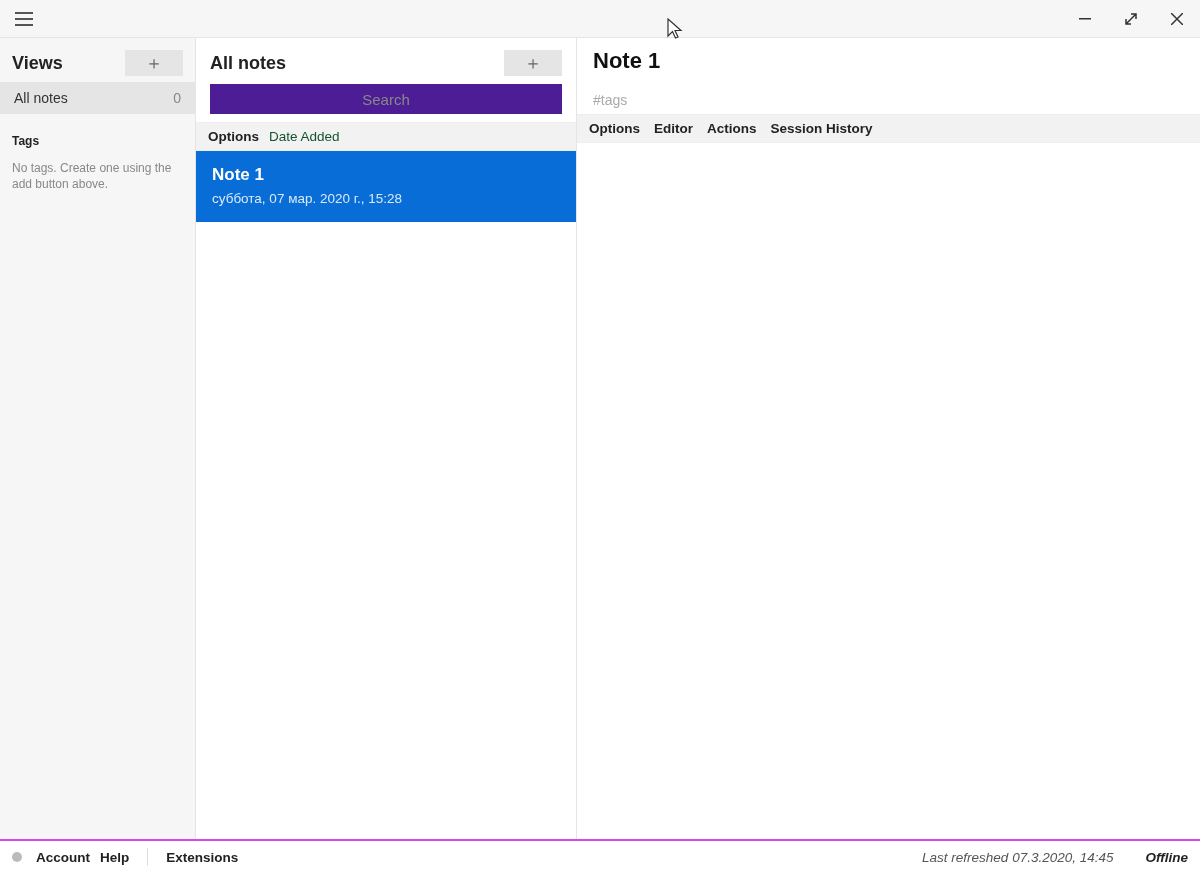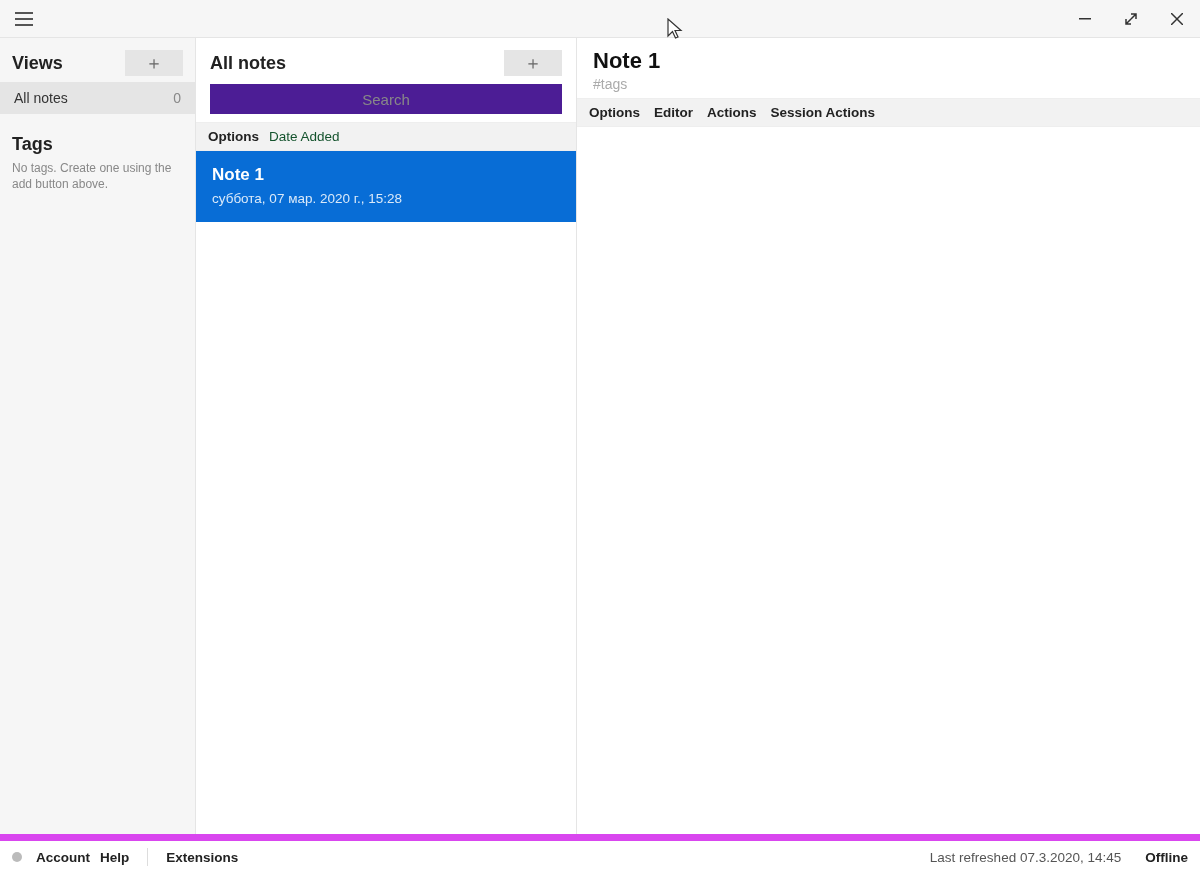--- a/index.html
+++ b/index.html
@@ -74,21 +74,21 @@
   }
   .sidebar-item {
     display:flex; justify-content:space-between; align-items:center;
     padding: 8px 14px;
     color:#666;
     cursor:pointer;
   }
   .sidebar-item.selected { background:#e5e5e5; color:#333; }
   .sidebar-item .count { color:#888; }
   .tags-section { padding: 20px 12px 0 12px; }
-  .tags-title { font-size: 18px; font-weight: 600; color:#222; margin-bottom: 5px;}
+  .tags-title { font-size: 12px; font-weight: 600; color:#222; margin-bottom: 12px;}
   .tags-empty { color:#888; font-size:12px; line-height:1.35; }
 
   
   .notes-col {
     width: 381px;
     border-right: 1px solid #e5e5e5;
     display:flex; flex-direction:column;
     background:#fff;
   }
   .notes-header {
@@ -138,21 +138,21 @@
     min-width:0;
   }
   .editor-header {
     padding: 10px 16px 6px 16px;
   }
   .editor-title {
     font-size: 22px; font-weight:700; color:#111;
     border:none; outline:none; width:100%; background:transparent;
   }
   .editor-tags {
-    font-size: 14px; color:#aaa; margin-top: 2px;
+    font-size: 14px; color:#aaa; margin-top: 18px;
     border:none; outline:none; width:100%; background:transparent;
   }
   .editor-tags::placeholder { color:#aaa; }
   .editor-toolbar {
     background:#f2f2f2;
     border-top:1px solid #eee;
     border-bottom:1px solid #eee;
     padding: 6px 12px;
     display:flex; gap:14px;
     font-size:13.5px; font-weight:600; color:#222;
@@ -160,34 +160,34 @@
   .editor-toolbar .etb { cursor:pointer; }
   .editor-body {
     flex:1;
     padding: 12px 16px;
     outline:none;
   }
 
   
   .footer {
     height: 34px;
-    border-top:7px solid #d946ef;
+    border-top:2px solid #d946ef;
     background:#fff;
     display:flex; align-items:center; justify-content:space-between;
     padding: 16px 12px;
     font-size:13.5px;
     flex-shrink:0;
   }
   .footer-left { display:flex; align-items:center; gap:14px; }
   .footer-left .group { display:flex; align-items:center; gap:10px; }
   .footer-left .sep { width:1px; height:18px; background:#ddd; margin: 0 4px; }
   .status-dot { width:10px; height:10px; border-radius:50%; background:#bbb; display:inline-block; margin-right:4px;}
   .footer .bold { font-weight:600; color:#222; }
   .footer .muted { color:#555; }
-  .footer-right { display:flex; gap:24px; }
+  .footer-right { display:flex; gap:32px;font-style:italic; }
 </style>
 </head>
 <body>
 
 <div class="titlebar">
   <div class="titlebar-left">
     <div class="hamburger">
       <svg width="18" height="14" viewBox="0 0 18 14">
         <rect y="0" width="18" height="2" fill="#555"></rect>
         <rect y="6" width="18" height="2" fill="#555"></rect>
@@ -261,21 +261,21 @@
 
   <div class="editor-col">
     <div class="editor-header">
       <input class="editor-title" value="Note 1" style="">
       <input class="editor-tags" placeholder="#tags" style="">
     </div>
     <div class="editor-toolbar">
       <span class="etb">Options</span>
       <span class="etb">Editor</span>
       <span class="etb">Actions</span>
-      <span class="etb">Session Actions</span>
+      <span class="etb">Session History</span>
     </div>
     <div class="editor-body" contenteditable="true" style=""></div>
   </div>
 
 </div>
 
 <div class="footer">
   <div class="footer-left">
     <div class="group">
       <span><span class="status-dot"></span></span>

